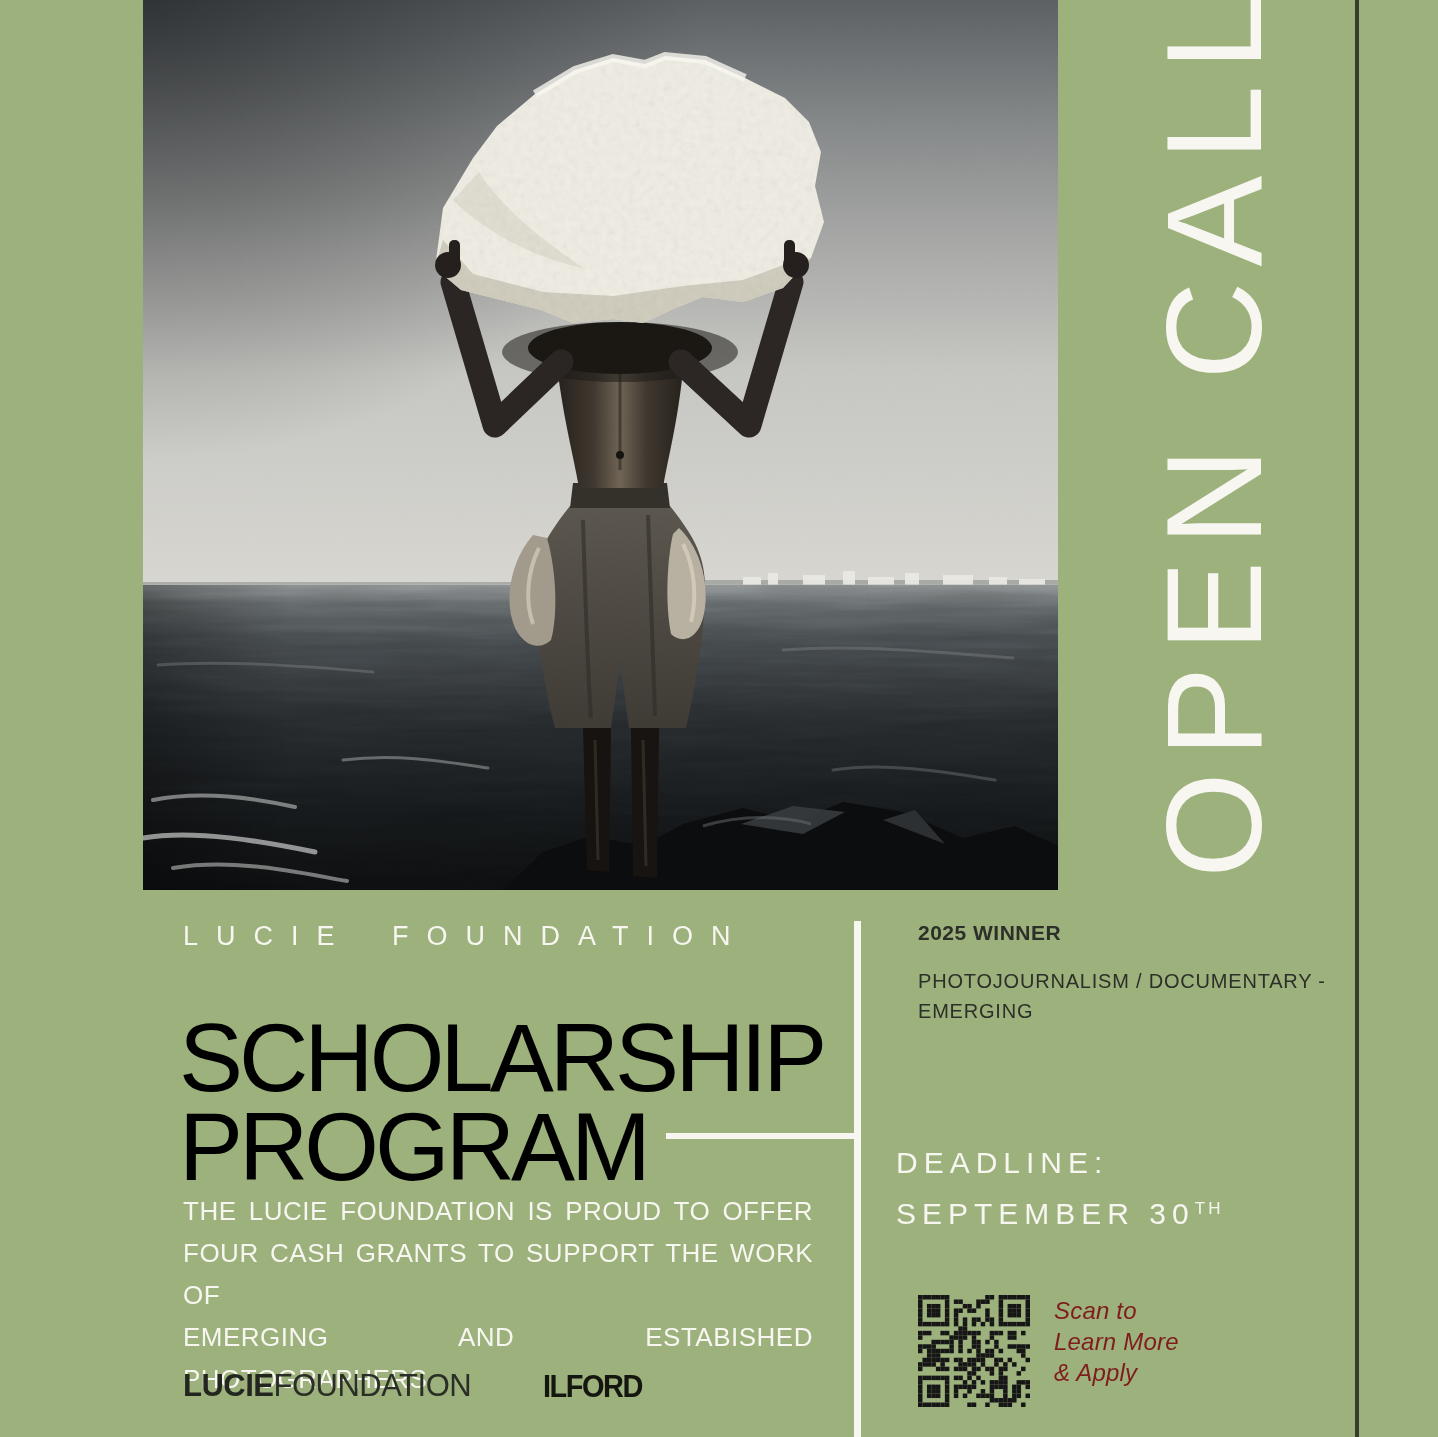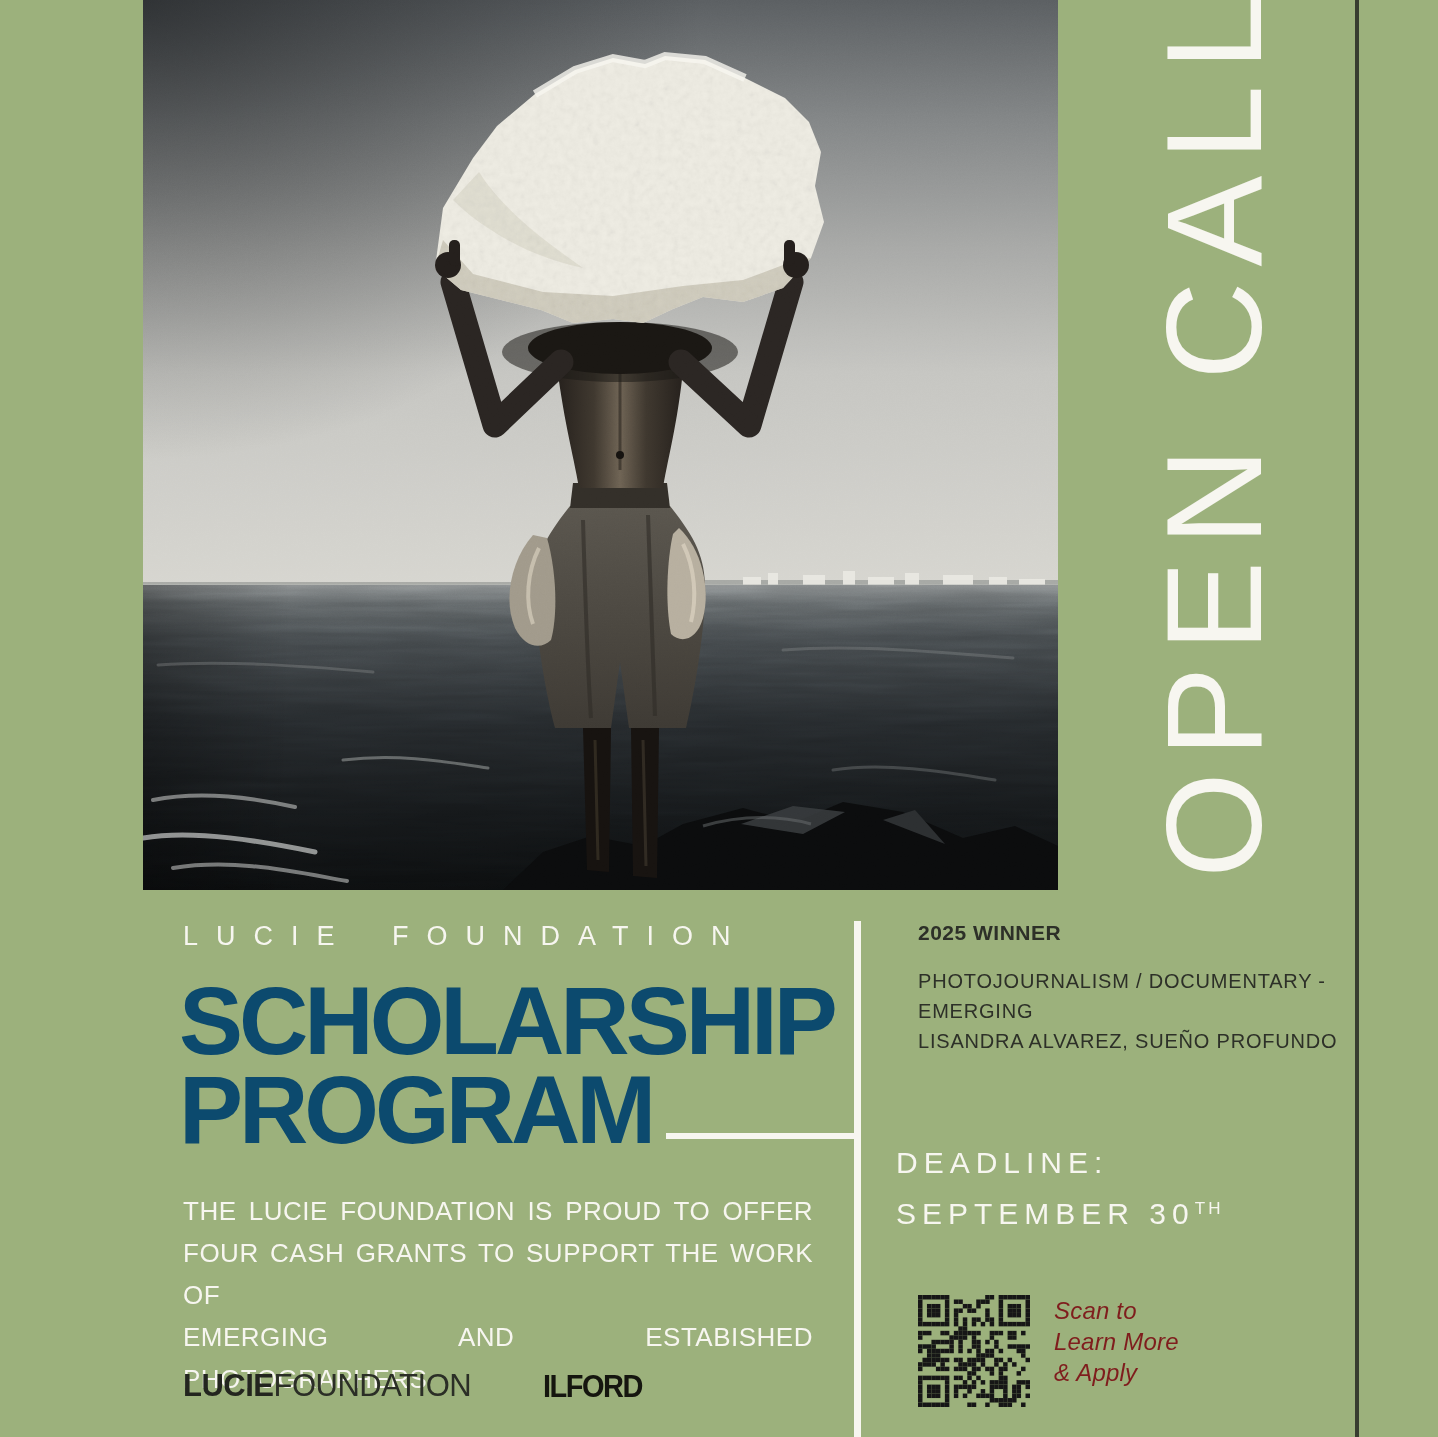--- a/index.html
+++ b/index.html
@@ -23,22 +23,22 @@
   .v-divider{left:854px;top:921px;width:7px;height:516px;background:#f7f6f0;}
   .h-rule{left:666px;top:1133px;width:188px;height:6px;background:#f7f6f0;}
   .dark-line{left:1355px;top:0;width:4px;height:1437px;background:#383d30;}
   
   .eyebrow{
     left:183px;top:921px;width:660px;
     color:#f7f6f0;font-size:27px;letter-spacing:18px;word-spacing:14px;
     white-space:nowrap;
   }
   .title{
-    left:179px;top:976px;color:#0c4a6e;
-    font-size:96px;line-height:89px;letter-spacing:-4px;font-weight:700;
+    left:179px;top:1013px;color:#000000;
+    font-size:96px;line-height:89px;letter-spacing:-4px;font-weight:400;
   }
   .body-copy{
     left:183px;top:1190px;width:630px;color:#f7f6f0;
     font-size:26px;line-height:42px;letter-spacing:.5px;
   }
   .body-copy .jline{text-align:justify;text-align-last:justify;}
   
   .winner{left:918px;top:921px;color:#2d3028;}
   .winner .w-label{font-size:21px;font-weight:bold;letter-spacing:.5px;margin-bottom:21px;}
   .winner .w-line{font-size:20px;line-height:30px;letter-spacing:.8px;}
@@ -218,21 +218,20 @@
 
 <div class="abs body-copy">
   <div class="jline">THE LUCIE FOUNDATION IS PROUD TO OFFER</div>
   <div class="jline">FOUR CASH GRANTS TO SUPPORT THE WORK OF</div>
   <div class="jline">EMERGING AND ESTABISHED PHOTOGRAPHERS</div>
 </div>
 
 <div class="abs winner">
   <div class="w-label">2025 WINNER</div>
   <div class="w-line">PHOTOJOURNALISM / DOCUMENTARY - EMERGING</div>
-  <div class="w-line">LISANDRA ALVAREZ, SUEÑO PROFUNDO</div>
 </div>
 
 <div class="abs deadline">
   <div>DEADLINE:</div>
   <div>
     <span>SEPTEMBER 30</span><sup>TH</sup>
   </div>
 </div>
 
 <div class="abs qr-row">

